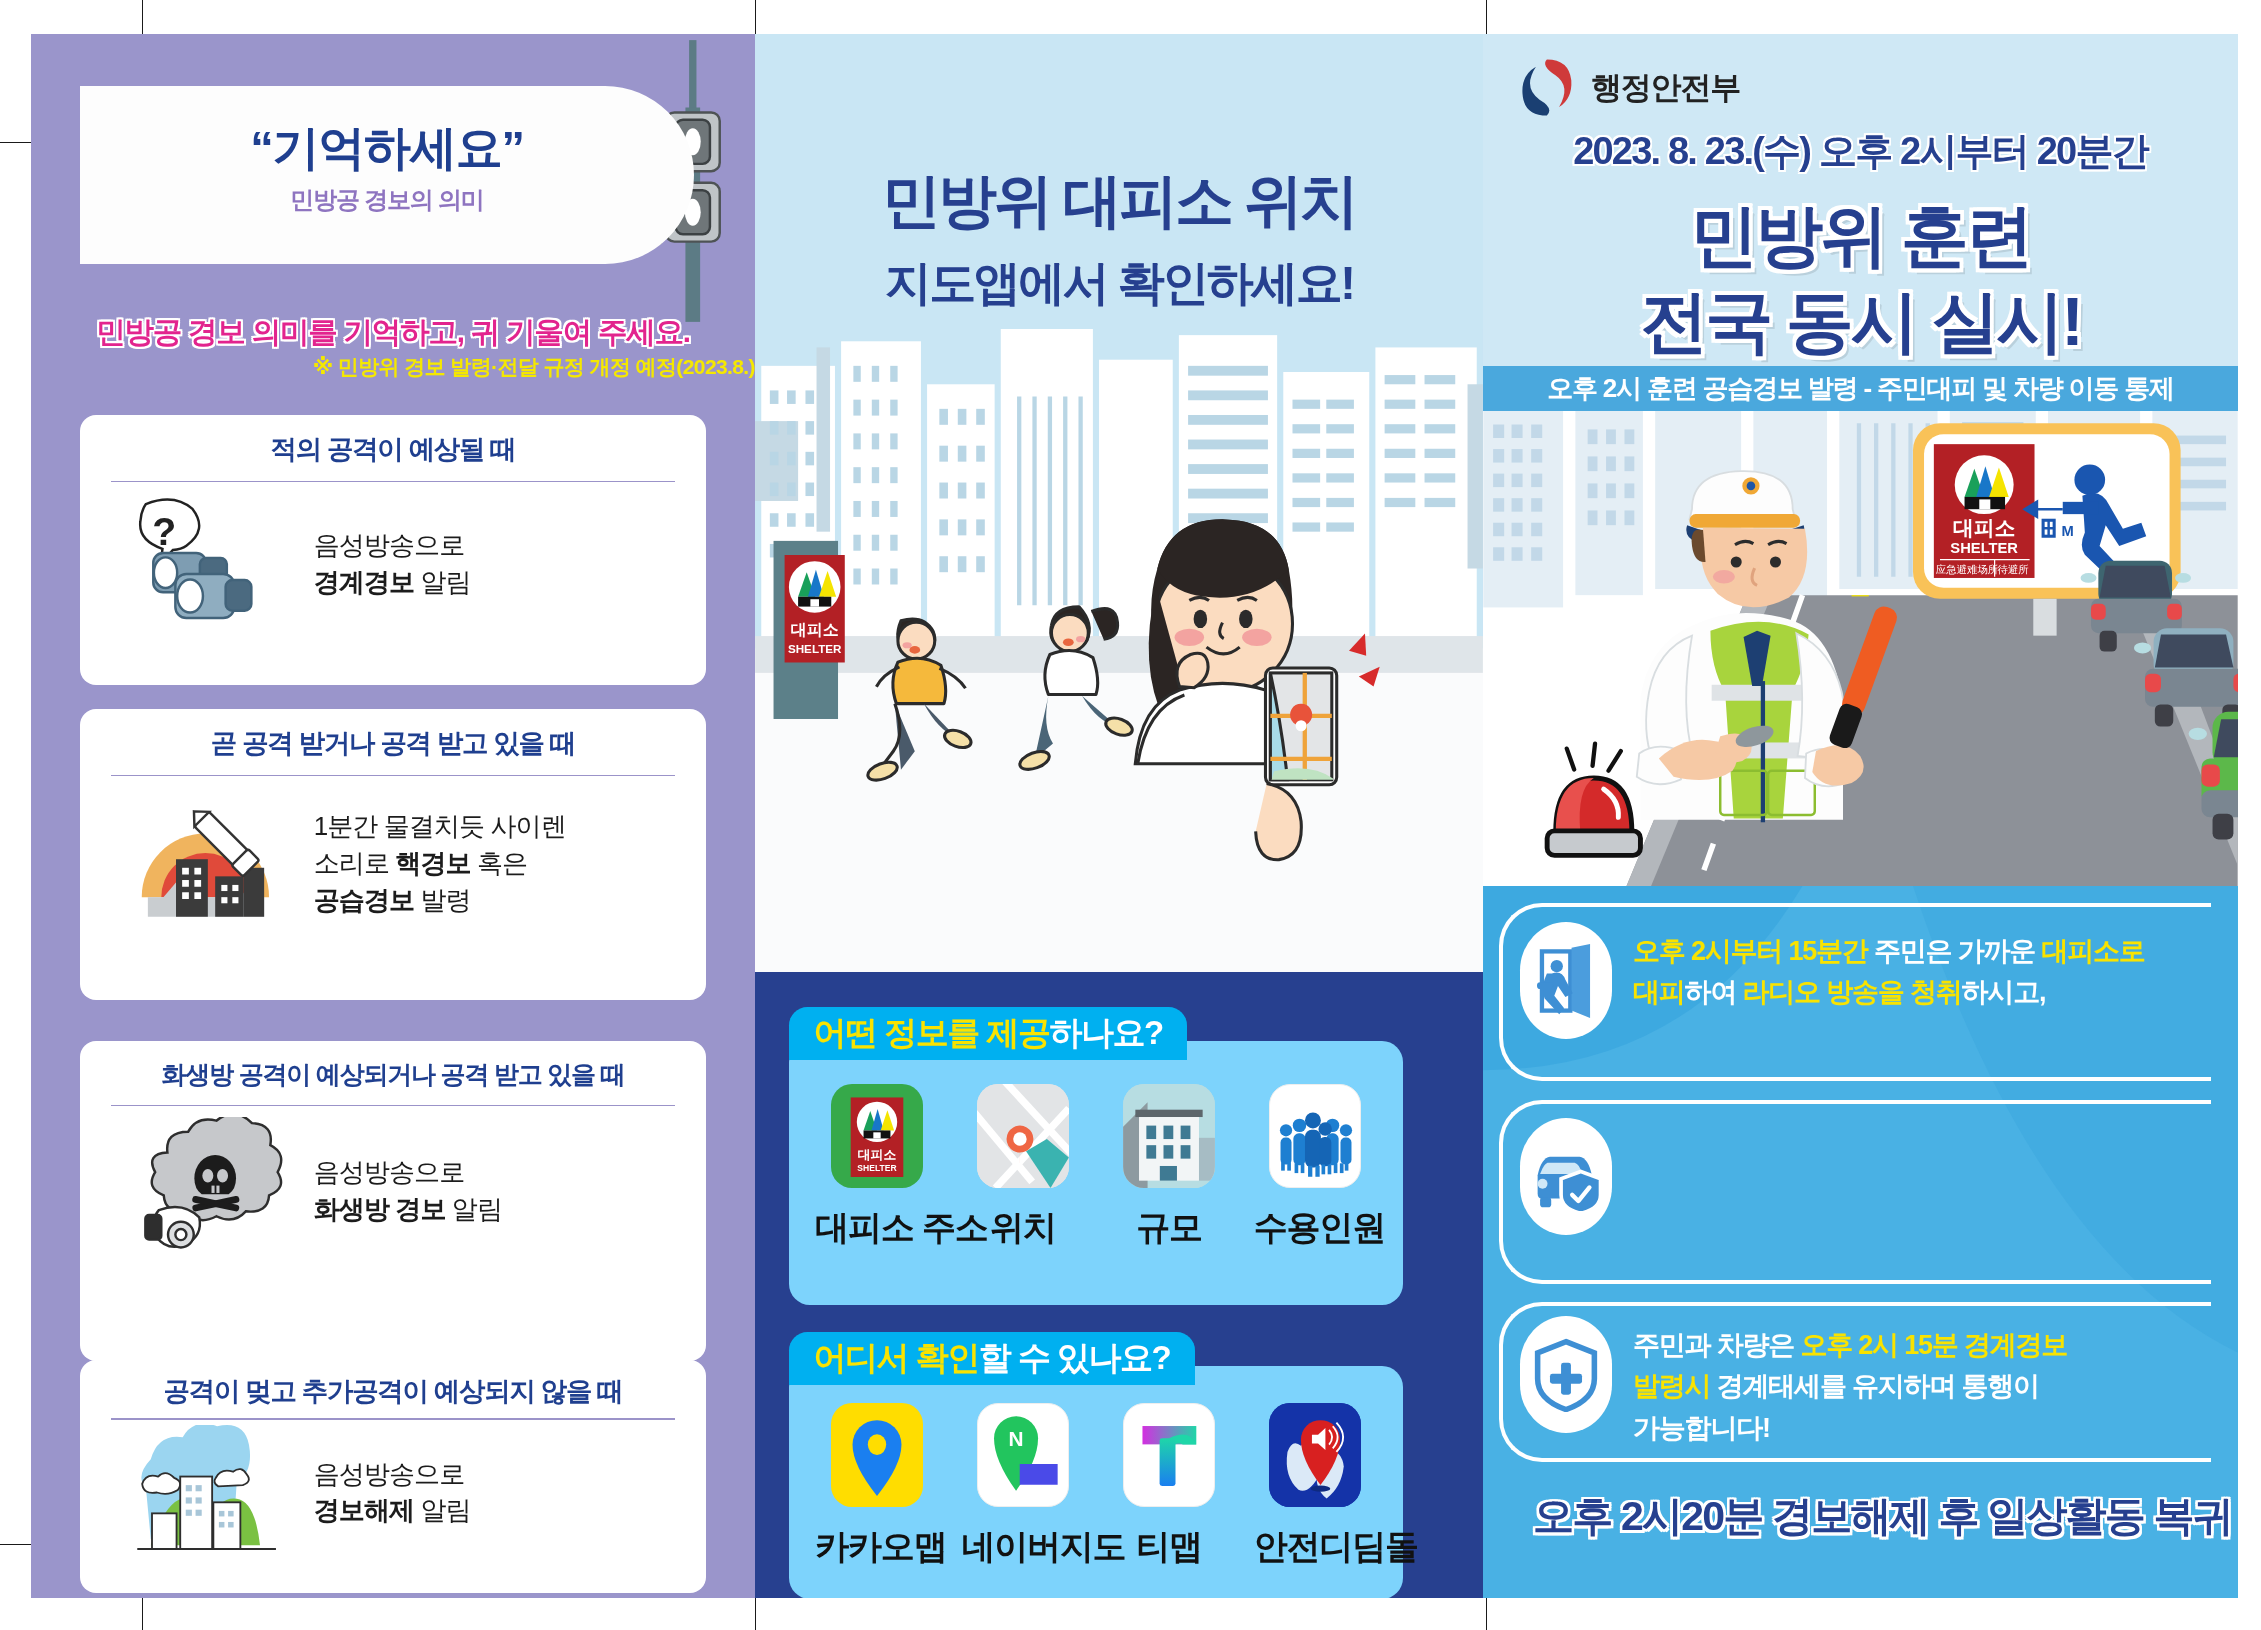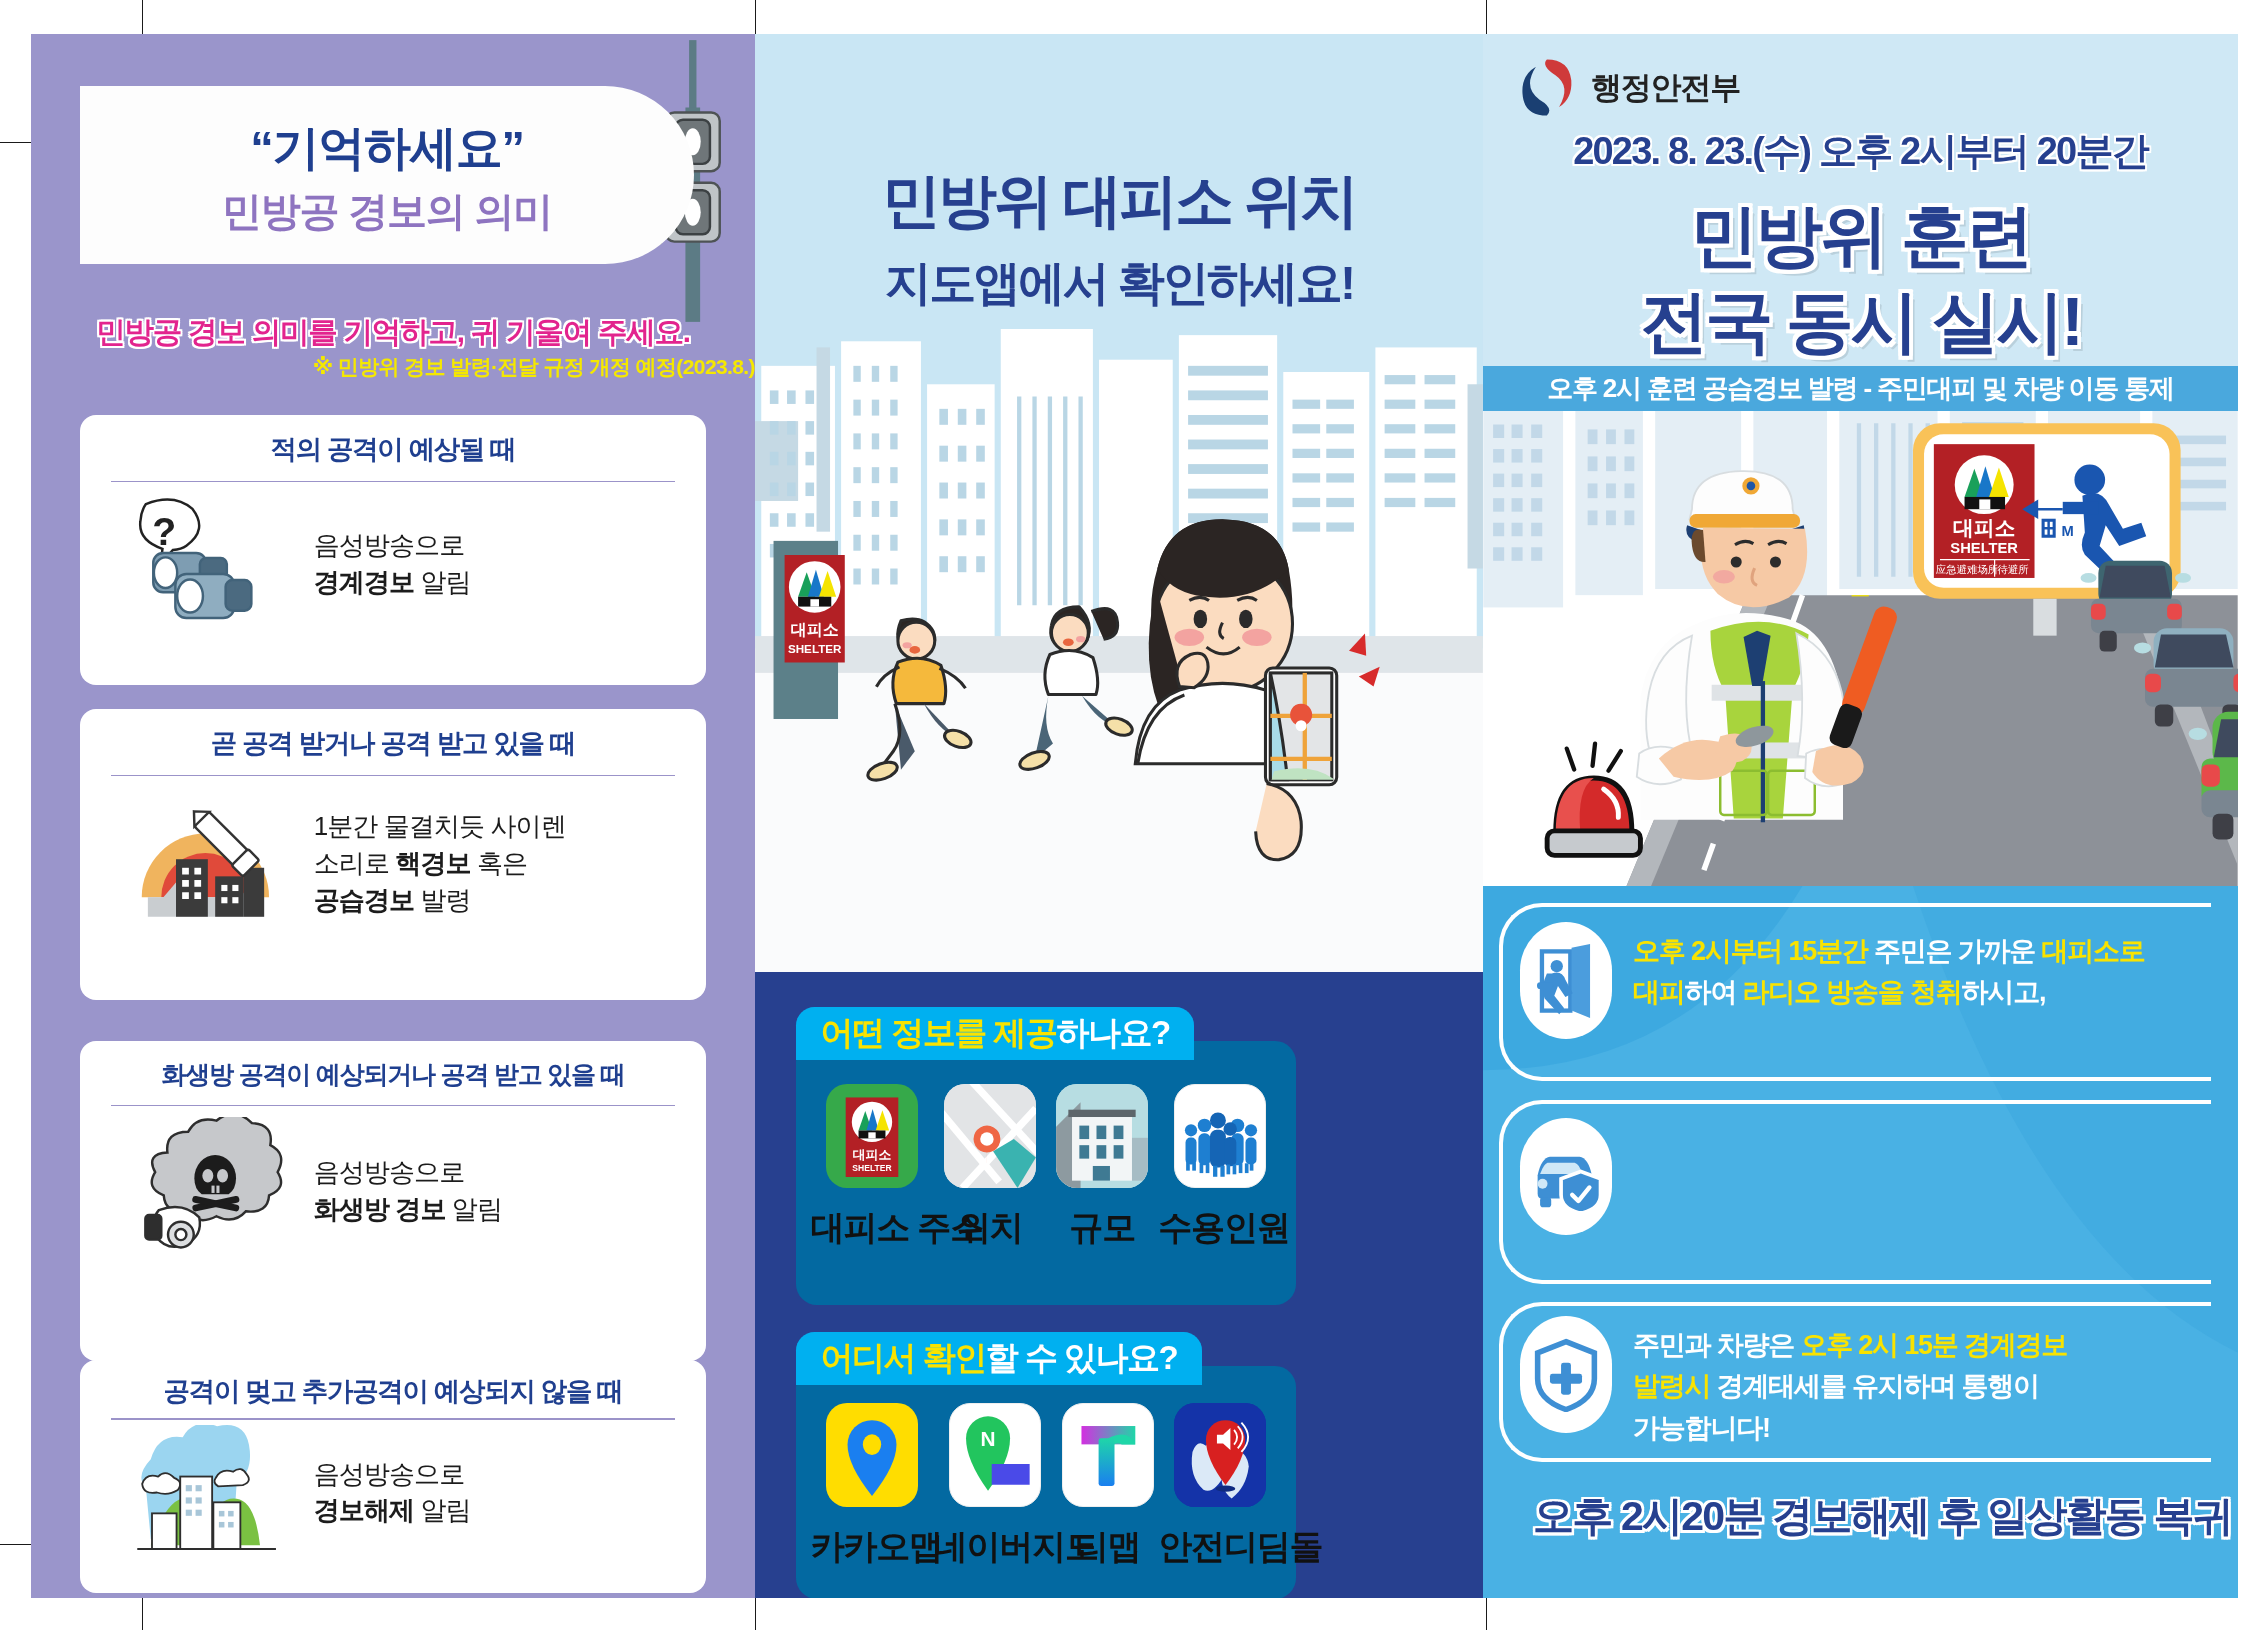--- a/index.html
+++ b/index.html
@@ -21,21 +21,21 @@
   .memo-card {
     position:absolute; left:49px; top:52px; width:614px; height:178px;
     background:#fdfdfd; border-radius:0 92px 92px 0;
   }
   .memo-quote {
     position:absolute; left:0; right:0; top:31px; text-align:center;
     font-size:47px; font-weight:900; color:#1f3f8f; letter-spacing:-1.2px;
   }
   .memo-sub {
     position:absolute; left:0; right:0; top:98px; text-align:center;
-    font-size:40px; font-weight:900; color:#8e74c0; letter-spacing:-1.2px;
+    font-size:24px; font-weight:900; color:#8e74c0; letter-spacing:-1.2px;
   }
   .siren-tower { position:absolute; left:614px; top:6.1px; width:98px; height:282px; }
 
   .left-headline {
     position:absolute; left:0; right:0; top:279px; text-align:center;
     font-size:29.5px; font-weight:900; color:#e2248e; letter-spacing:-1.2px;
     text-shadow: -1.8px -1.8px 0 #fff, 1.8px -1.8px 0 #fff, -1.8px 1.8px 0 #fff, 1.8px 1.8px 0 #fff,
                   0 -1.8px 0 #fff, 0 1.8px 0 #fff, -1.8px 0 0 #fff, 1.8px 0 0 #fff;
   }
   .left-note {
@@ -64,21 +64,21 @@
   }
   .center-title-2 {
     position:absolute; left:0; right:0; top:218px; text-align:center;
     font-size:47px; font-weight:900; color:#26408f; letter-spacing:-2.5px;
   }
   .city-bg { position:absolute; left:0; top:295px; width:100%; height:651px; overflow:hidden; background:#fff; }
   .bldg-sky { position:absolute; top:0; left:0; width:100%; height:307px; background:#c9e6f4; }
   .centerbluebox {
     position:absolute; left:0; bottom:0; width:100%; height:626px; background:#27408f;
   }
-  .qpanel { position:absolute; left:41px; width:500px; background:#0369a1; border-radius:21px; }
+  .qpanel { position:absolute; left:34px; width:614px; background:#7dd3fc; border-radius:21px; }
   .qtab {
     position:absolute; left:0; top:-34px; height:53px; background:#00b0f0;
     border-radius:18.4px 18.4px 0 0; padding:0 24.6px; display:flex; align-items:center;
     font-size:33px; font-weight:900; letter-spacing:-1.5px; white-space:nowrap;
   }
   .qtab .hl { color:#f9e300; }
   .qtab .wt { color:#ffffff; }
   .qgrid { display:flex; justify-content:space-around; padding:43px 14.7px 24.6px; }
   .qitem { width:123px; text-align:center; }
   .qicon { width:92px; height:104px; margin:0 auto 17px; border-radius:21px; overflow:hidden; position:relative; }

